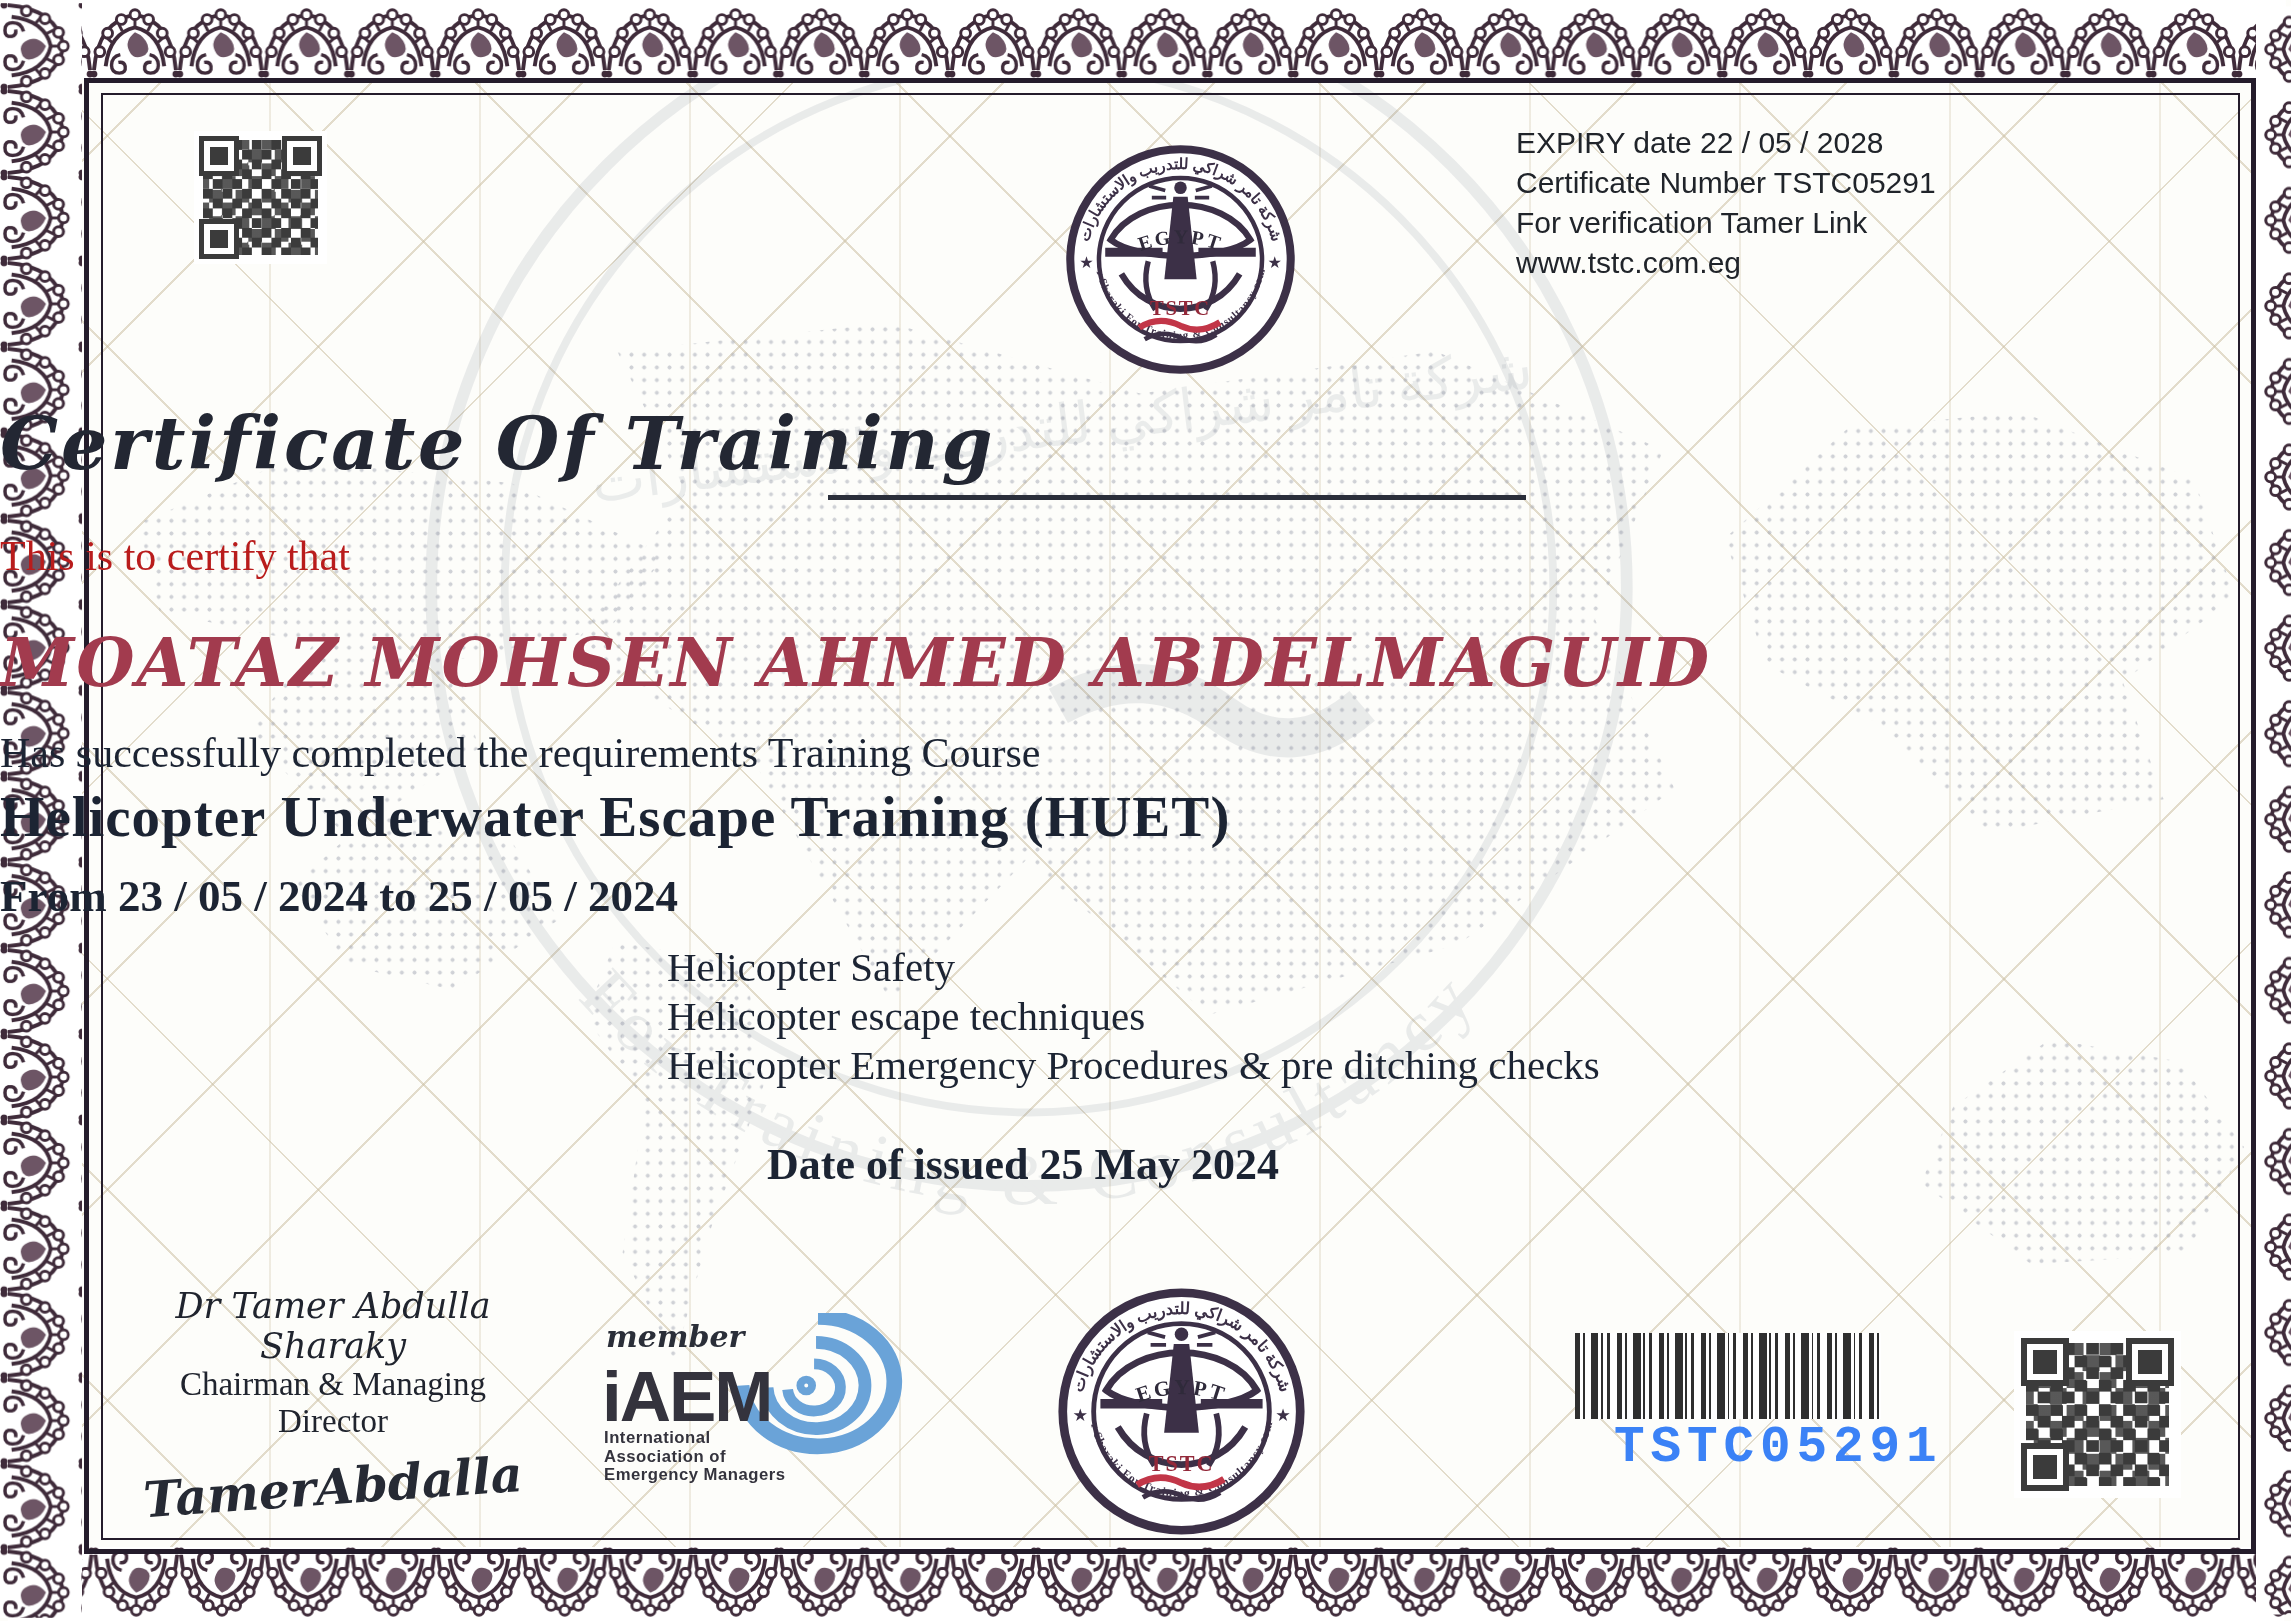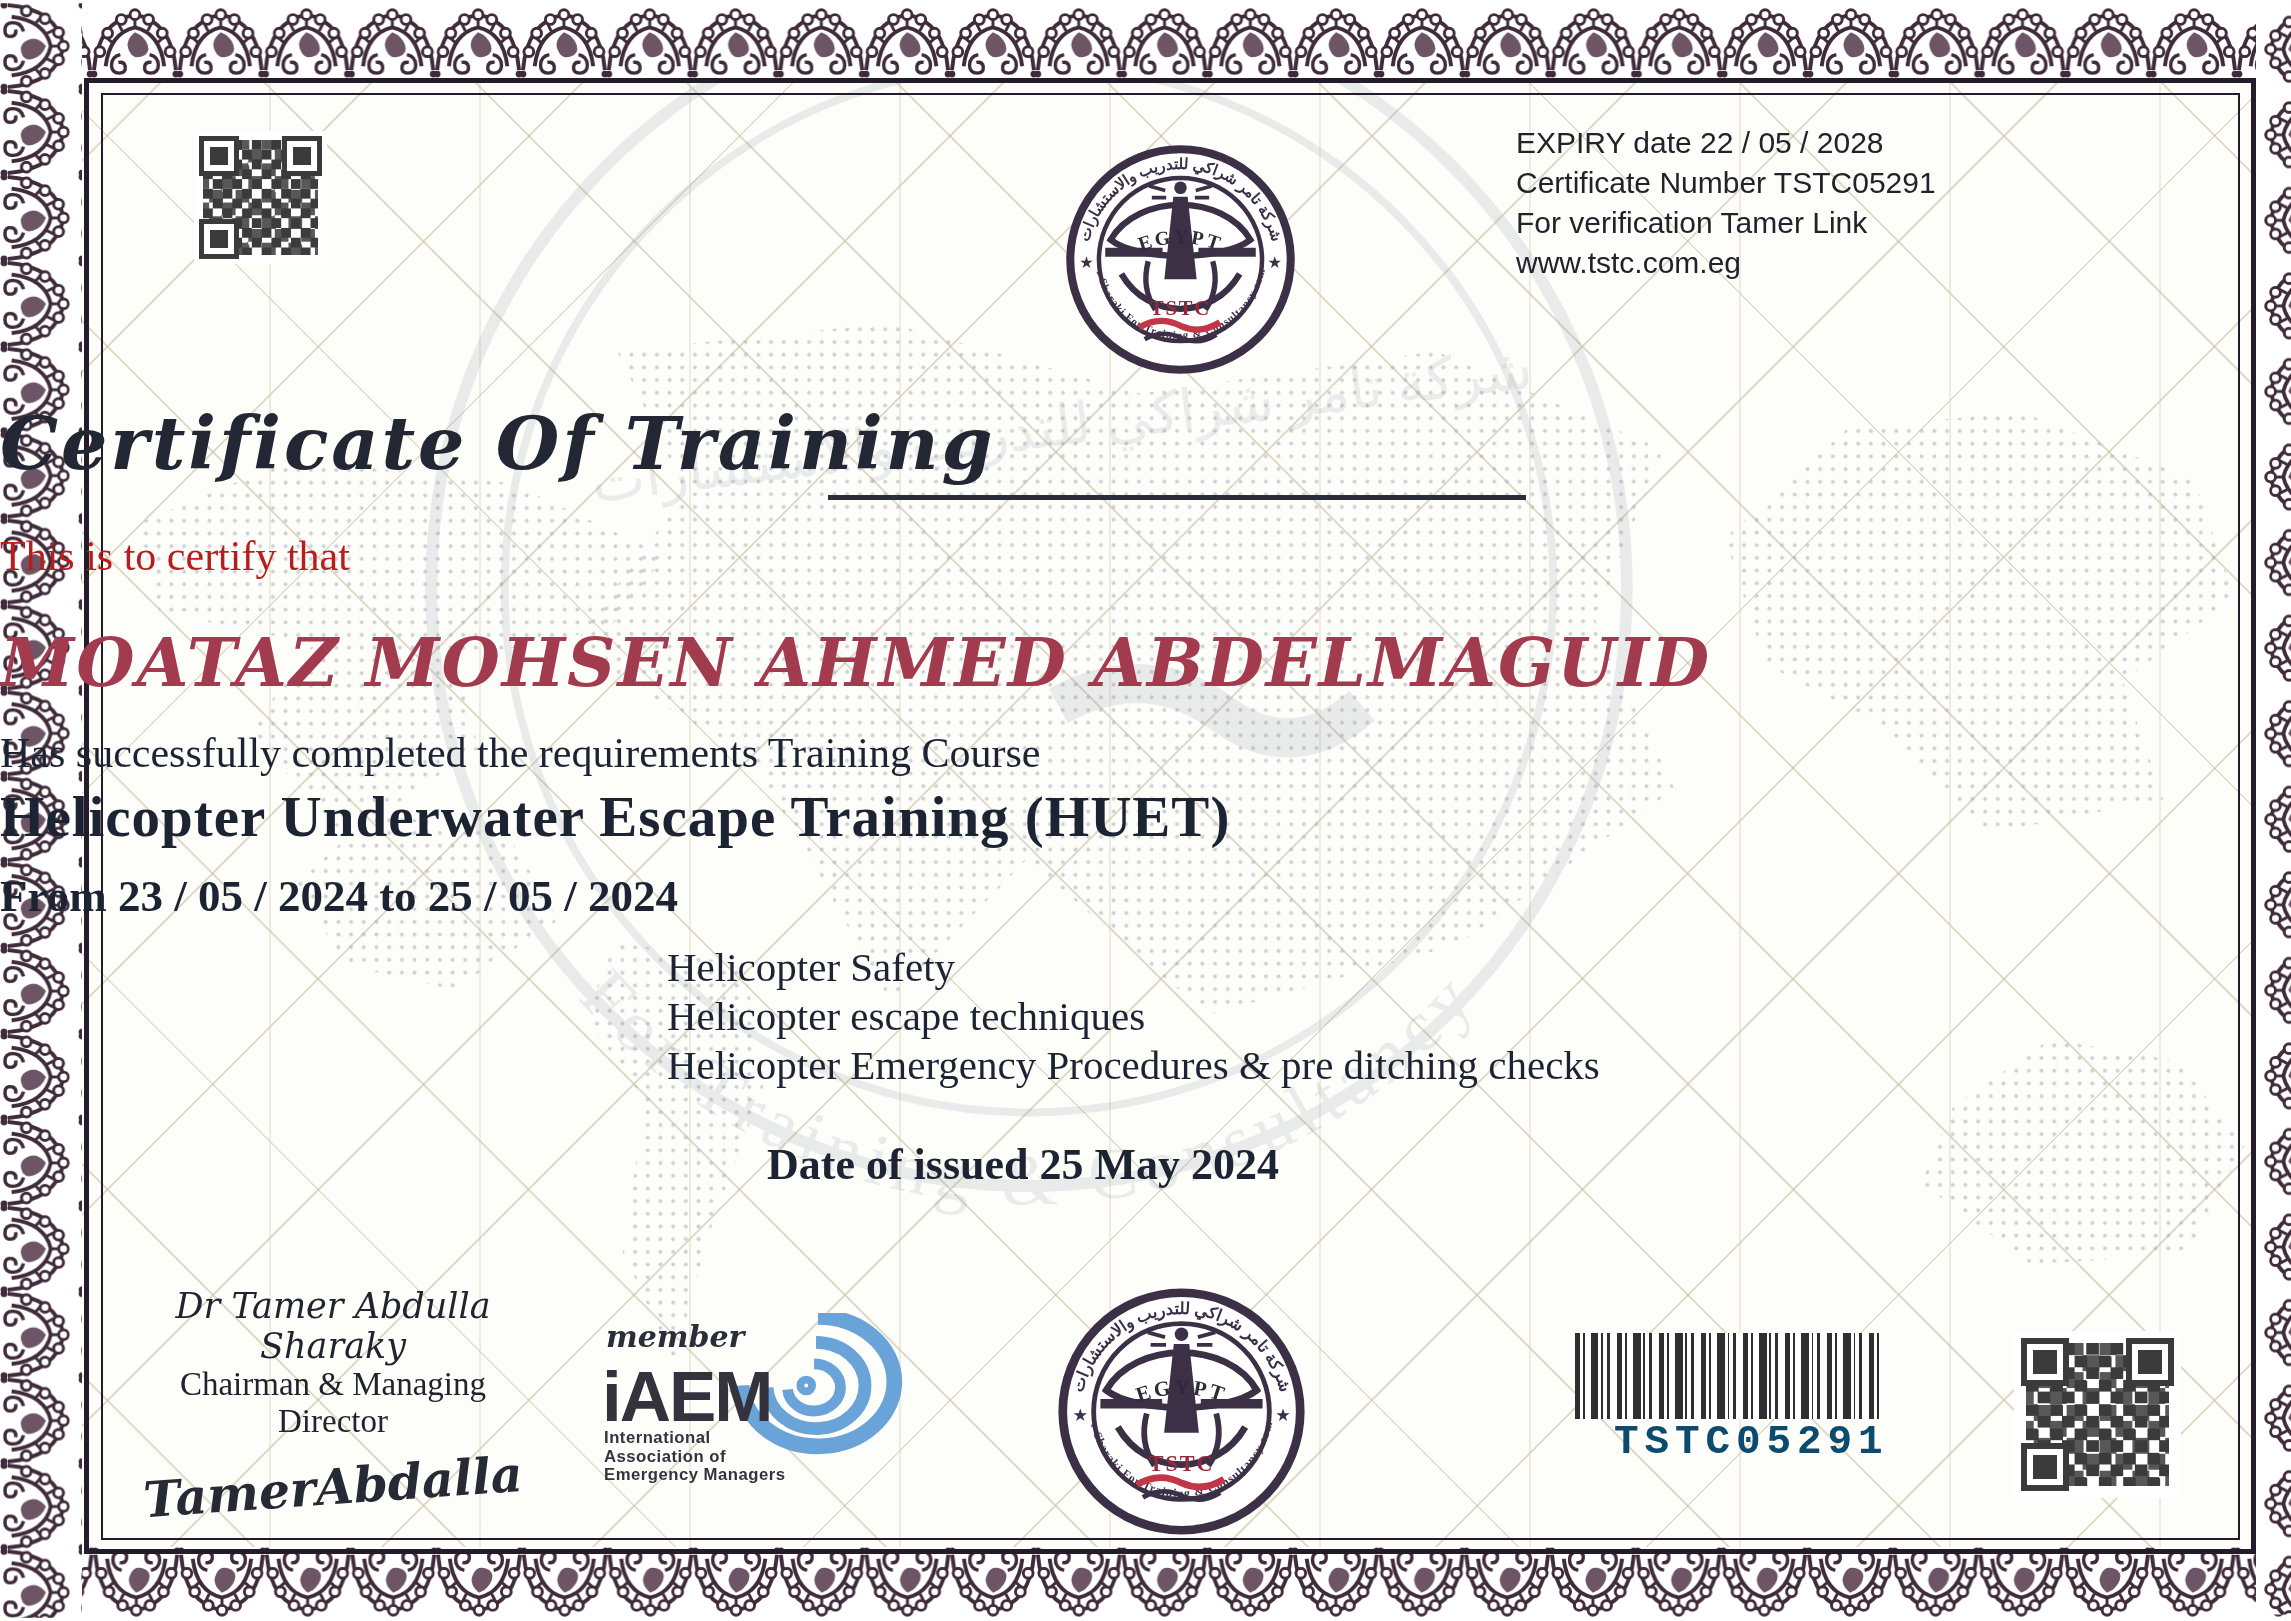--- a/index.html
+++ b/index.html
@@ -67,21 +67,21 @@
   
   .barcode{
     height:86px;
     background:repeating-linear-gradient(90deg,
       #2f2f2f 0 4.9px, #fff 4.9px 7.8px, #2f2f2f 7.8px 9.8px, #fff 9.8px 15.7px,
       #2f2f2f 15.7px 23.5px, #fff 23.5px 26.5px, #2f2f2f 26.5px 28px, #fff 28px 32px,
       #2f2f2f 32px 35px, #fff 35px 42px);
   }
   .barcode-label{
     font-family:"Liberation Mono", monospace;font-weight:bold;
-    font-size:41px;color:#0c4a6e;letter-spacing:5.9px;
+    font-size:51px;color:#3b82f6;letter-spacing:5.9px;
   }
   
   .info-lines{font-family:"Liberation Sans", sans-serif;font-size:30px;line-height:40px;color:#20242a;}
   .title-script{
     font-family:"DejaVu Serif", serif;font-style:italic;font-weight:bold;
     font-size:73px;color:#232733;letter-spacing:2.9px;
   }
   .title-rule{height:4.9px;background:#2a2e3a;}
   .certify{font-size:42px;color:#b91c1c;}
   .name-red{

